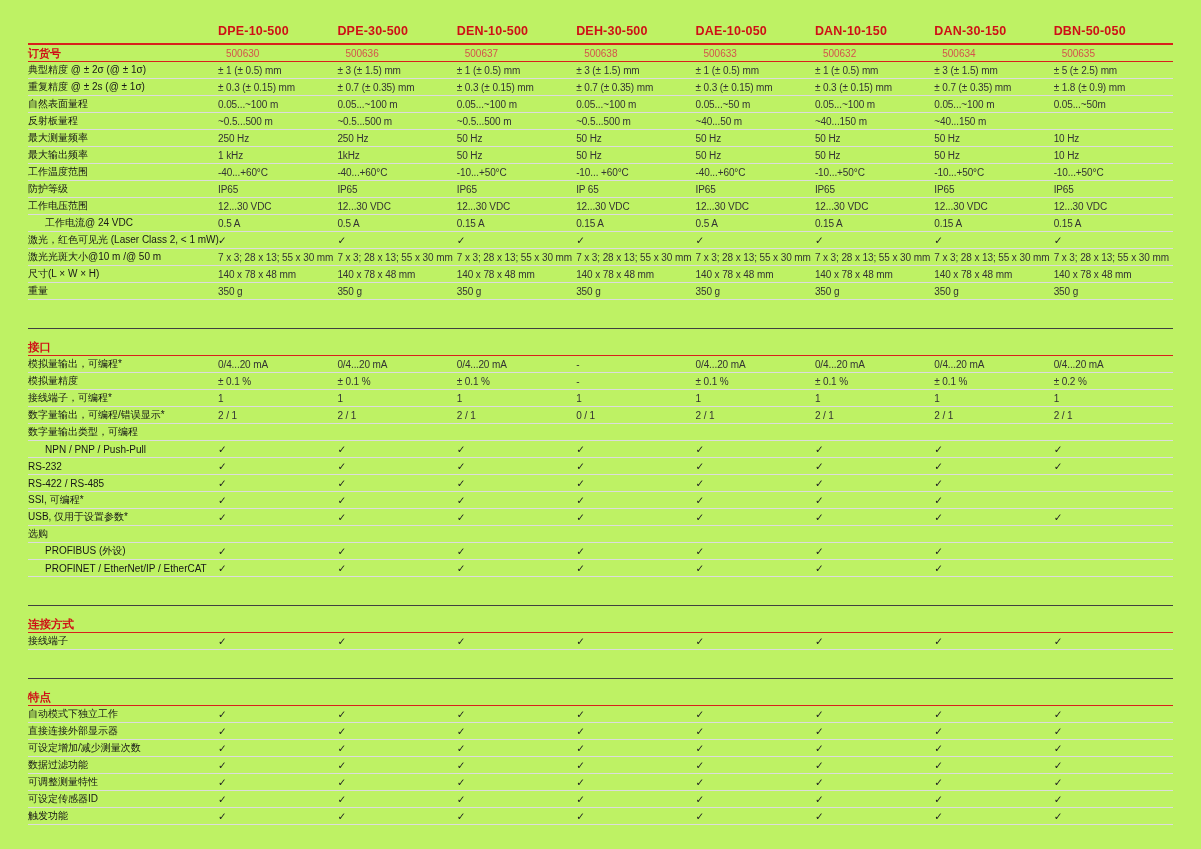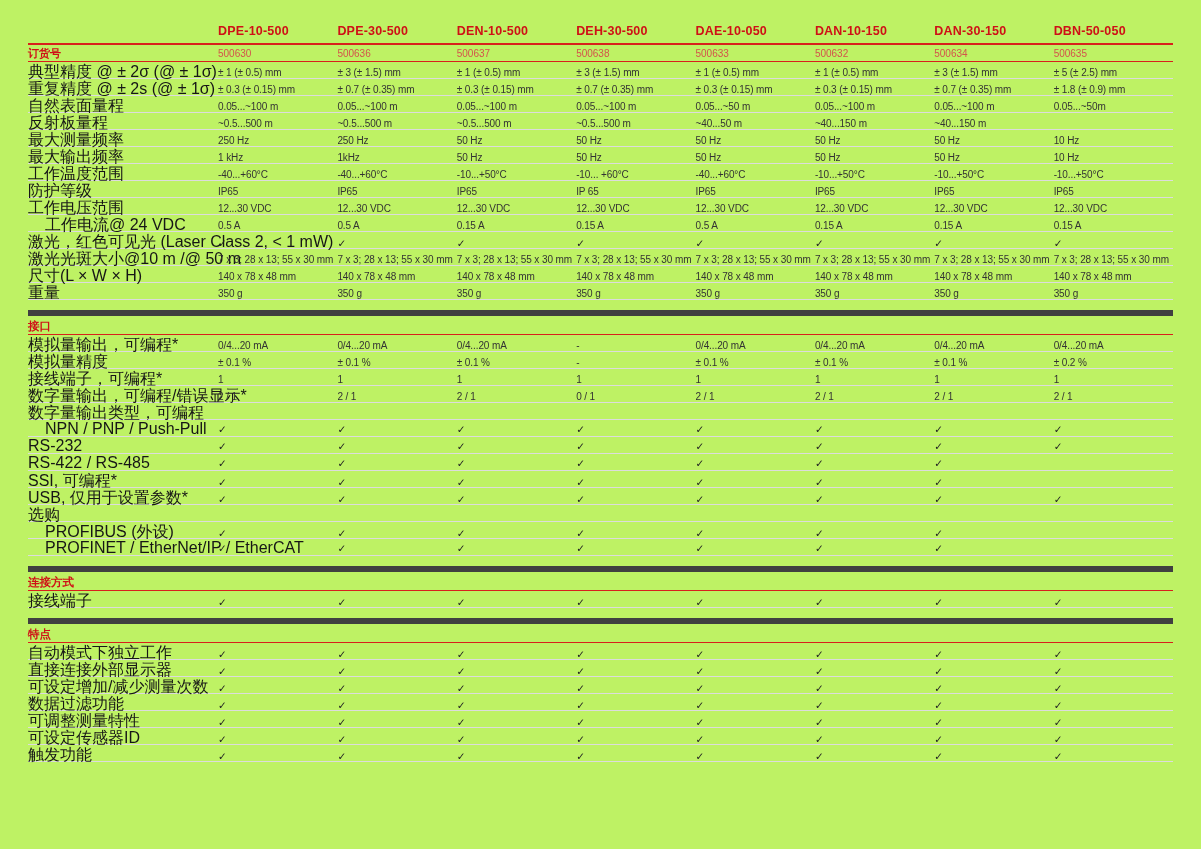--- a/index.html
+++ b/index.html
@@ -8,32 +8,32 @@
        -webkit-font-smoothing:antialiased;}
   .page{box-sizing:border-box;width:1201px;height:849px;padding:24px 28px 0 28px;background:#bef264;}
 
   .grid-row{display:grid;grid-template-columns:190px repeat(8,1fr);align-items:center;}
 
   
   .prod-header{align-items:end;padding-bottom:5px;}
   .prod-name{font-size:12.5px;font-weight:bold;color:#cf1016;white-space:nowrap;letter-spacing:.2px;}
 
   
-  .order-row{border-top:2px solid #d8201c;border-bottom:1px solid #d8201c;height:16px;}
+  .order-row{border-top:2px solid #d8201c;border-bottom:1px solid #d8201c;height:16px;gap:8px;}
   .order-label{font-size:11px;font-weight:bold;color:#cf1016;}
   .order-no{font-size:10px;color:#d4534b;white-space:nowrap;}
 
   
   .sec-title{height:16px;line-height:16px;font-size:11.5px;font-weight:bold;color:#cf1016;
              border-bottom:1px solid #d8201c;}
-  .sec-title.gap{margin-top:10px;border-top:6px solid #404040;padding-top:2px;}
+  .sec-title.gap{margin-top:28px;border-top:1px solid #404040;padding-top:10px;}
 
   
   .data-row{height:16px;border-bottom:1px solid #dcdcdc;font-size:10px;color:#333;}
-  .rlabel{color:#161616;white-space:nowrap;font-size:16px;}
+  .rlabel{color:#161616;white-space:nowrap;font-size:10px;}
   .rlabel.indent{padding-left:17px;}
   .cell{white-space:nowrap;letter-spacing:-0.1px;}
   .check{color:#222;font-size:10.5px;}
 </style>
 </head>
 <body>
 
 <div class="page">
   <div id="spec-table">
       <div class="grid-row prod-header">

